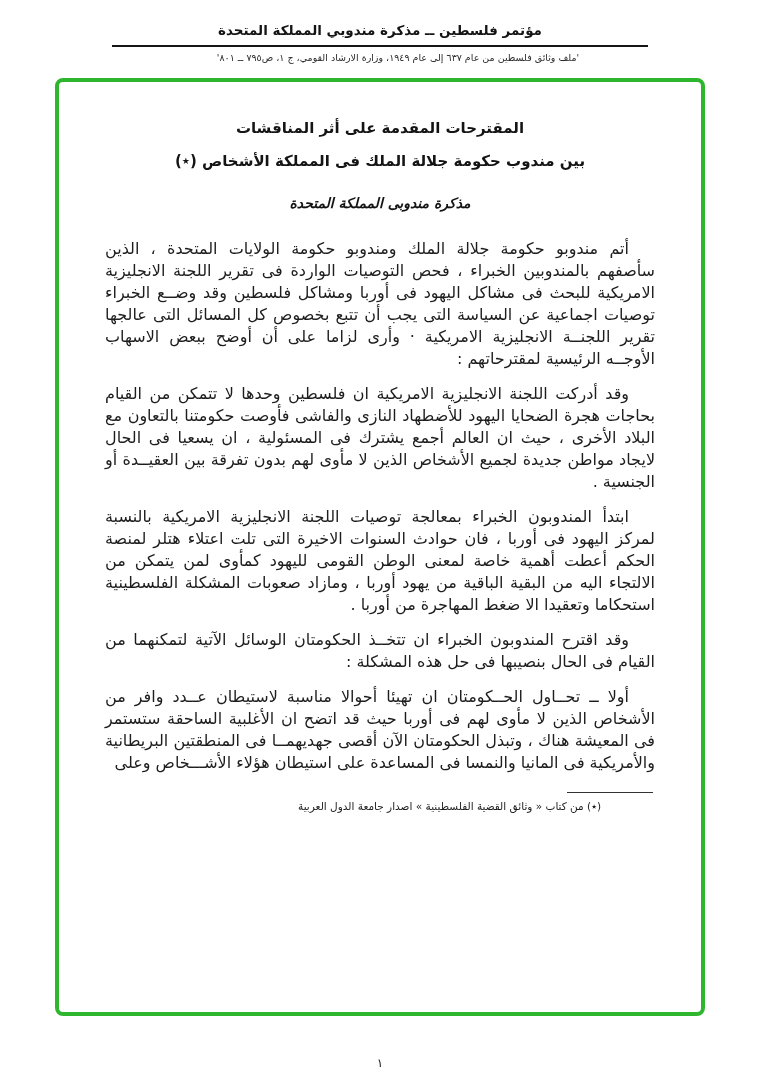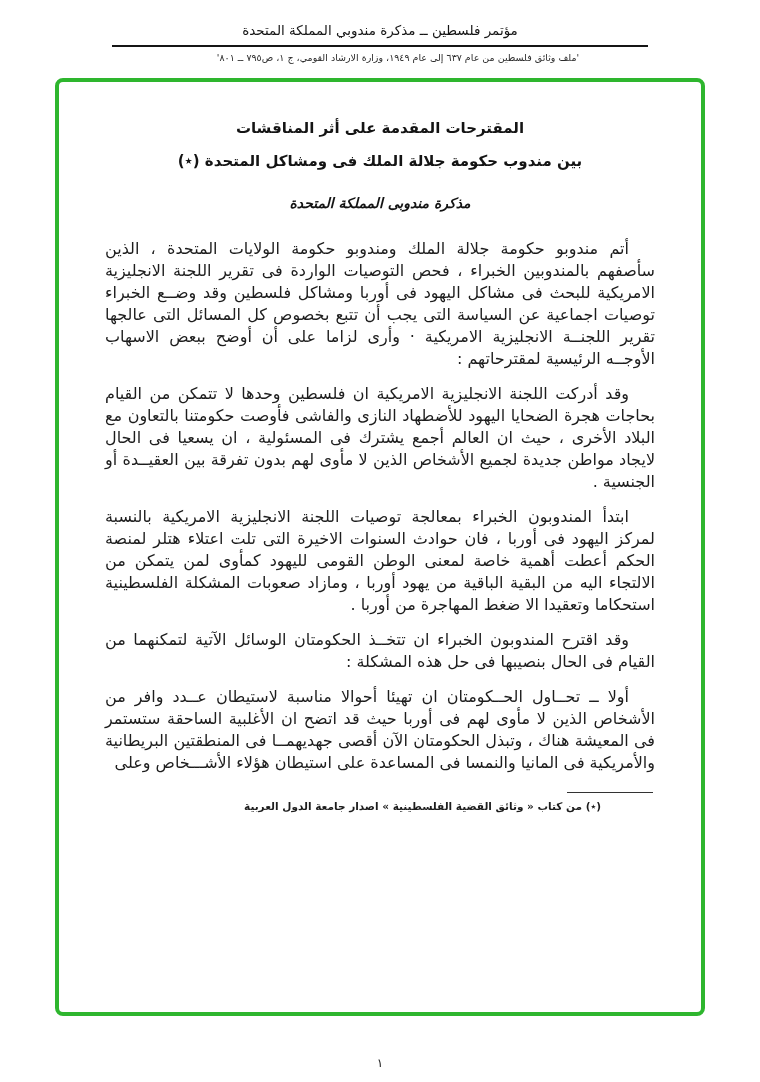--- a/index.html
+++ b/index.html
@@ -13,21 +13,21 @@
     width: 760px;
     height: 1082px;
     margin: 0 auto;
     background: #ffffff;
     position: relative;
     overflow: hidden;
   }
   .page-header { text-align: center; padding-top: 22px; }
   .header-title {
     font-size: 13.5px;
-    font-weight: normal;
+    font-weight: bold;
     color: #141414;
   }
   .header-rule {
     width: 536px;
     border-top: 2px solid #151515;
     margin: 7px auto 5px auto;
   }
   .header-source {
     font-size: 9.5px;
     color: #2a2a2a;
@@ -69,21 +69,21 @@
     margin-bottom: 13px;
   }
   .footnote-block { margin-top: 18px; }
   .footnote-rule {
     width: 86px;
     border-top: 1.5px solid #333333;
     margin-right: 2px;
   }
   .footnote-text {
     font-size: 10.5px;
-    font-weight: bold;
+    font-weight: normal;
     padding-right: 54px;
     margin-top: 7px;
     color: #1d1d1d;
   }
   .page-number {
     position: absolute;
     bottom: 12px;
     left: 0;
     right: 0;
     text-align: center;
@@ -99,21 +99,21 @@
   <header class="page-header">
     <div class="header-title">مؤتمر فلسطين ــ مذكرة مندوبي المملكة المتحدة</div>
     <div class="header-rule"></div>
     <div class="header-source">'ملف وثائق فلسطين من عام ٦٣٧ إلى عام ١٩٤٩، وزارة الارشاد القومي، ج ١، ص٧٩٥ ــ ٨٠١'</div>
   </header>
 
   <div class="frame">
 
     <div class="doc-titles">
       <div class="doc-title-line">المقترحات المقدمة على أثر المناقشات</div>
-      <div class="doc-title-line">بين مندوب حكومة جلالة الملك فى ومشاكل المتحدة (٭)</div>
+      <div class="doc-title-line">بين مندوب حكومة جلالة الملك فى المملكة الأشخاص (٭)</div>
     </div>
 
     <div class="doc-subtitle">مذكرة مندوبى المملكة المتحدة</div>
 
     <div class="doc-body">
       <p>أتم مندوبو حكومة جلالة الملك ومندوبو حكومة الولايات المتحدة ، الذين سأصفهم بالمندوبين الخبراء ، فحص التوصيات الواردة فى تقرير اللجنة الانجليزية الامريكية للبحث فى مشاكل اليهود فى أوربا ومشاكل فلسطين وقد وضــع الخبراء توصيات اجماعية عن السياسة التى يجب أن تتبع بخصوص كل المسائل التى عالجها تقرير اللجنــة الانجليزية الامريكية · وأرى لزاما على أن أوضح ببعض الاسهاب الأوجــه الرئيسية لمقترحاتهم :</p>
       <p>وقد أدركت اللجنة الانجليزية الامريكية ان فلسطين وحدها لا تتمكن من القيام بحاجات هجرة الضحايا اليهود للأضطهاد النازى والفاشى فأوصت حكومتنا بالتعاون مع البلاد الأخرى ، حيث ان العالم أجمع يشترك فى المسئولية ، ان يسعيا فى الحال لايجاد مواطن جديدة لجميع الأشخاص الذين لا مأوى لهم بدون تفرقة بين العقيــدة أو الجنسية .</p>
       <p>ابتدأ المندوبون الخبراء بمعالجة توصيات اللجنة الانجليزية الامريكية بالنسبة لمركز اليهود فى أوربا ، فان حوادث السنوات الاخيرة التى تلت اعتلاء هتلر لمنصة الحكم أعطت أهمية خاصة لمعنى الوطن القومى لليهود كمأوى لمن يتمكن من الالتجاء اليه من البقية الباقية من يهود أوربا ، ومازاد صعوبات المشكلة الفلسطينية استحكاما وتعقيدا الا ضغط المهاجرة من أوربا .</p>
       <p>وقد اقترح المندوبون الخبراء ان تتخــذ الحكومتان الوسائل الآتية لتمكنهما من القيام فى الحال بنصيبها فى حل هذه المشكلة :</p>
       <p>أولا ــ تحــاول الحــكومتان ان تهيئا أحوالا مناسبة لاستيطان عــدد وافر من الأشخاص الذين لا مأوى لهم فى أوربا حيث قد اتضح ان الأغلبية الساحقة ستستمر فى المعيشة هناك ، وتبذل الحكومتان الآن أقصى جهديهمــا فى المنطقتين البريطانية والأمريكية فى المانيا والنمسا فى المساعدة على استيطان هؤلاء الأشـــخاص وعلى</p>

